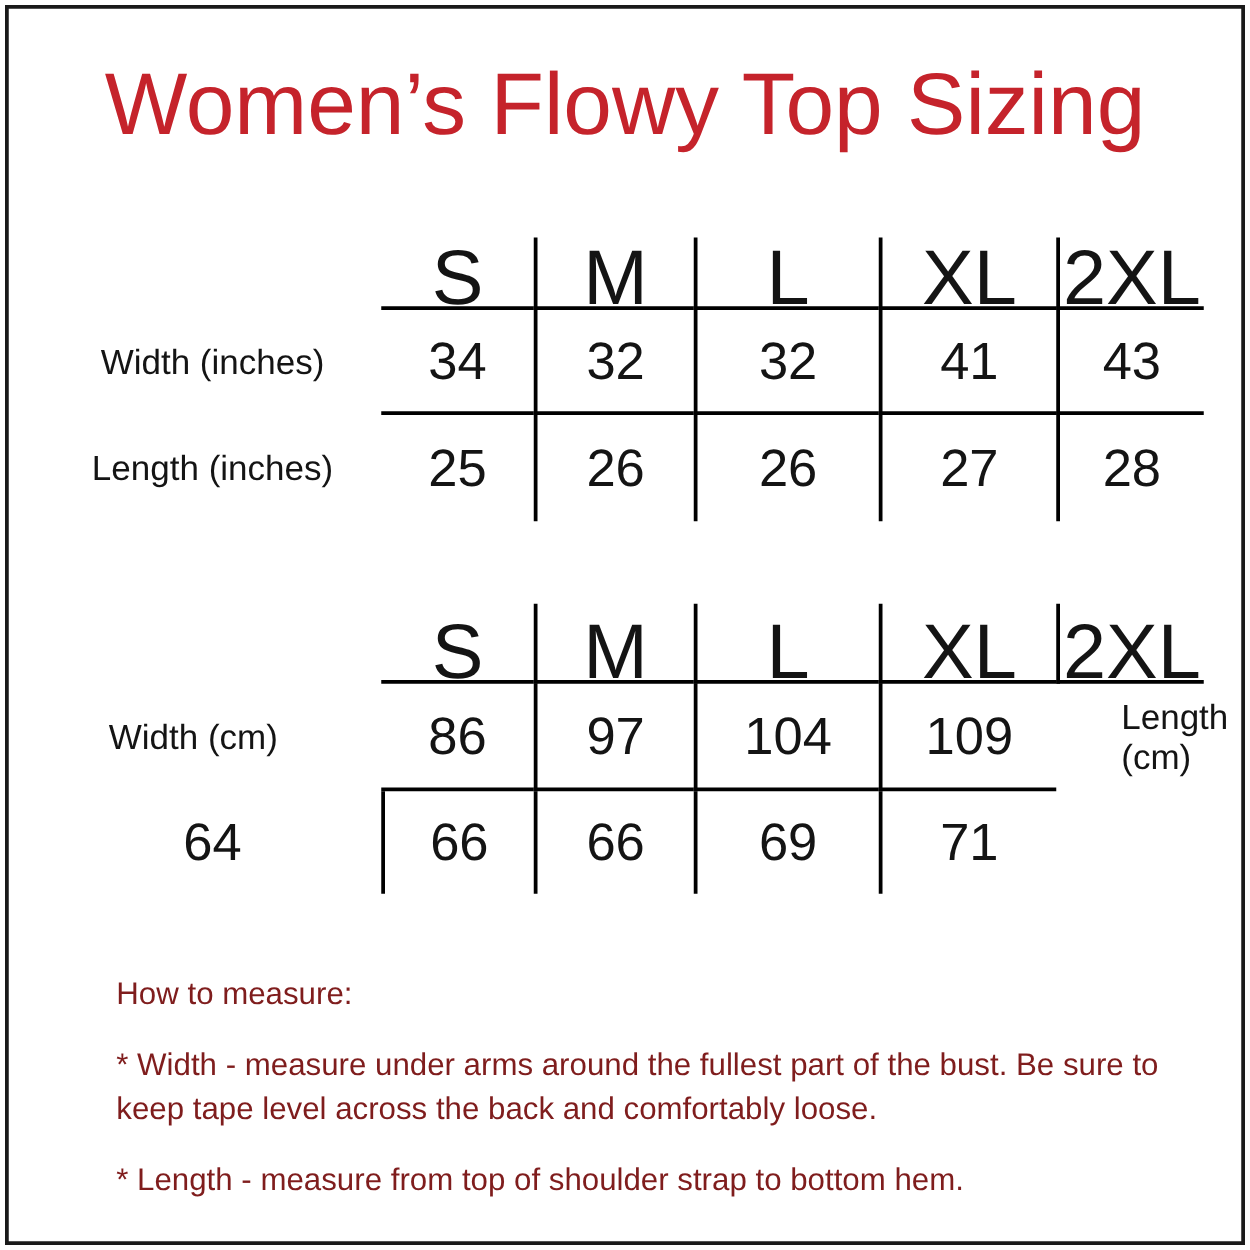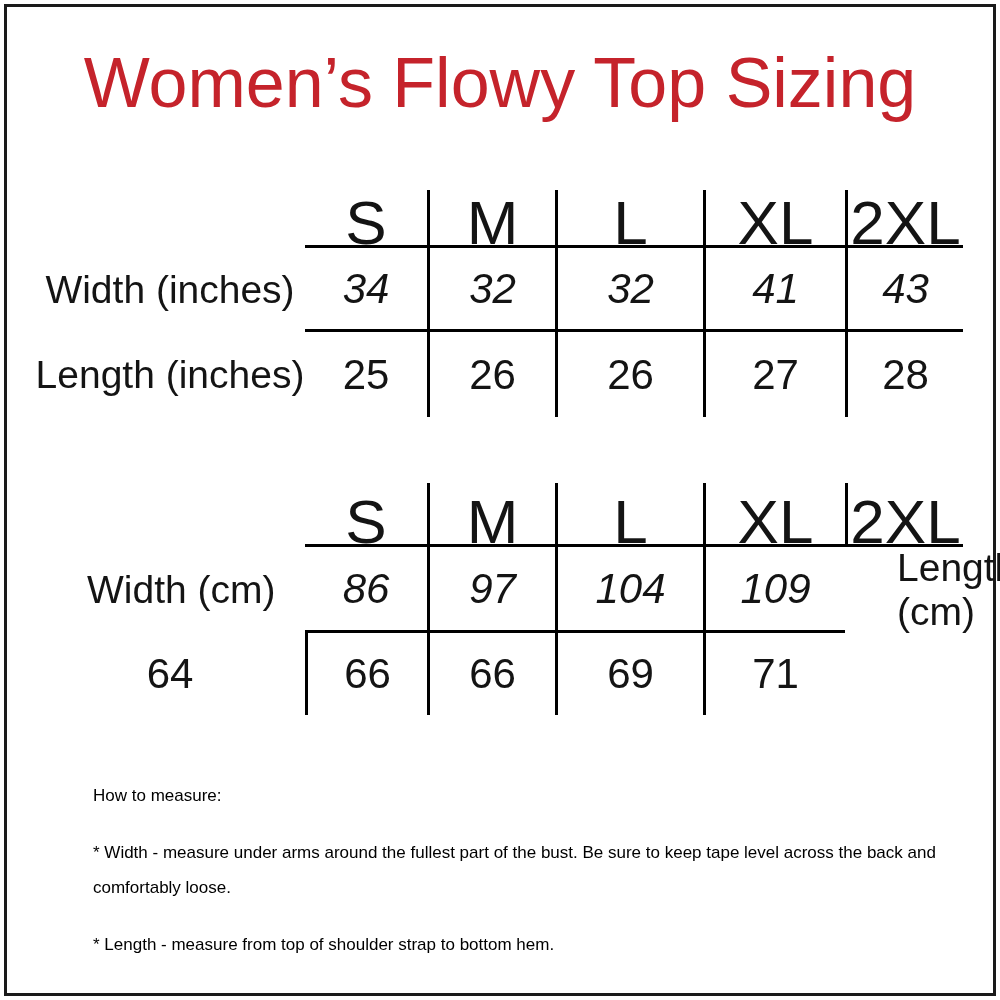--- a/index.html
+++ b/index.html
@@ -54,38 +54,38 @@
     align-items: flex-end;
     border-bottom: 3px solid #000;
   }
   .head span { transform: translateY(9px); }
 
   .corner { border-bottom: none; }
 
   .sep { border-left: 3px solid #000; }
 
   .rowlabel {
-    font-size: 39px;
+    font-size: 28px;
     justify-content: center;
   }
   .t-cm .rowlabel {
     justify-content: flex-start;
     padding-left: 52px;
   }
 
   .val { font-size: 42px; }
-  .r1  { border-bottom: 3px solid #000; font-style: italic; }
+  .r1  { border-bottom: 3px solid #000; }
 
   .footer {
     position: absolute;
     left: 93px;
     top: 778px;
     width: 864px;
-    color: #000000;
-    font-size: 17px;
+    color: #7f1d1d;
+    font-size: 25px;
     line-height: 35px;
   }
   .footer .heading { margin-bottom: 22px; }
   .footer .note    { margin-bottom: 22px; }
 </style>
 </head>
 <body>
 
 <div class="page">
   <div class="frame"></div>

